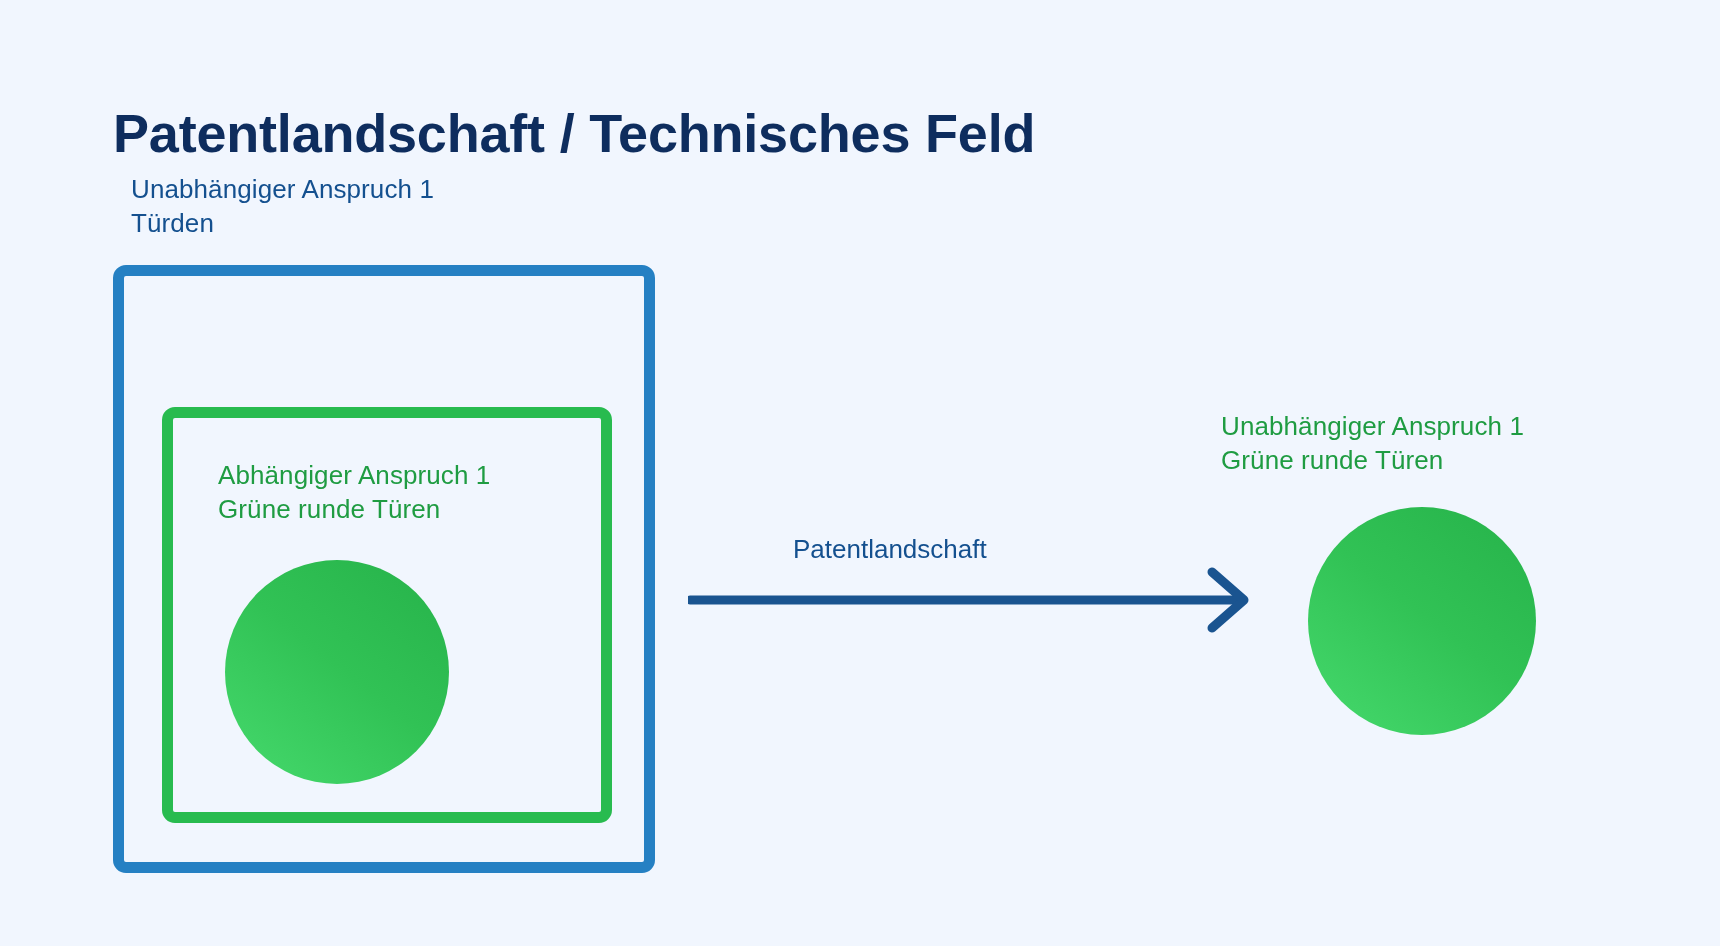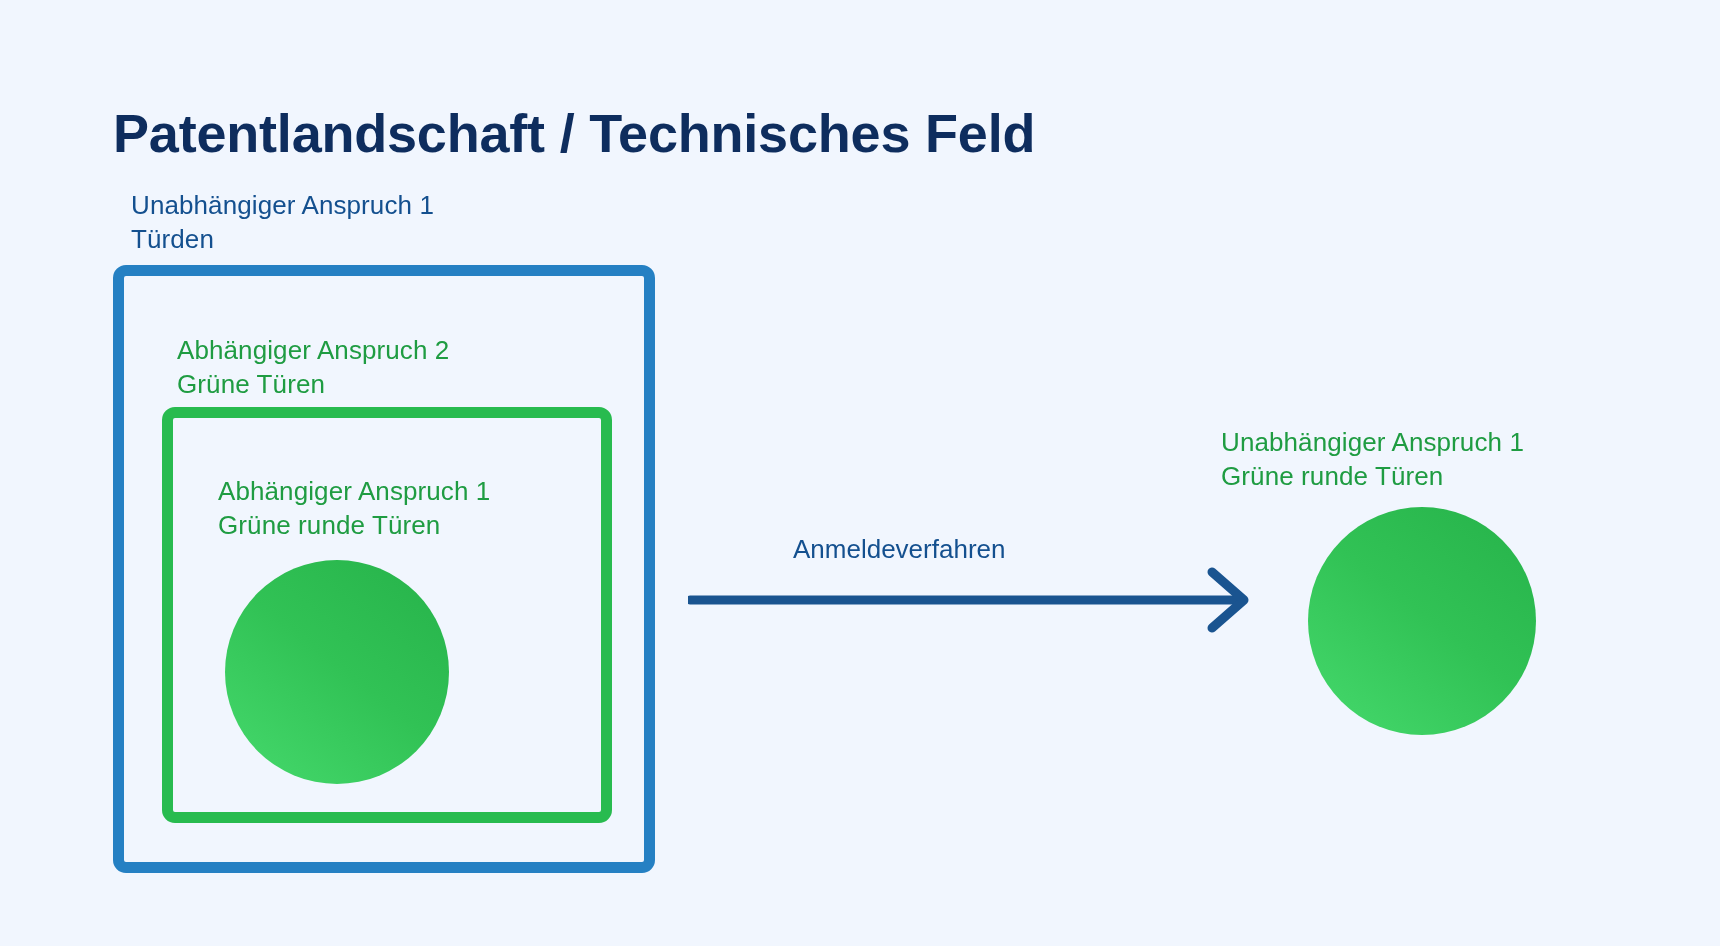--- a/index.html
+++ b/index.html
@@ -35,21 +35,20 @@
     white-space: nowrap;
     margin-top: 44px;
   }
 
   
   .label {
     font-size: 26px;
     line-height: 1.32;
     white-space: pre-line;
     letter-spacing: 0.1px;
-    margin-top: 16px;
   }
   .label-blue  { color: #14508f; }
   .label-green { color: #1f9c42; }
 
   #claim1-label {
     left: 131px;
     top: 172px;
   }
   #claim2-label {
     left: 177px;
@@ -124,31 +123,29 @@
 
 <div id="canvas">
 
   <div class="abs" id="page-title">Patentlandschaft / Technisches Feld</div>
 
   <div class="abs label label-blue" id="claim1-label">Unabhängiger Anspruch 1
 Türden</div>
 
   <div class="abs" id="claim1-box"></div>
 
-  <div class="abs label label-green" id="claim2-label">Abhängiger Anspruch 2
-Grüne Türen</div>
 
   <div class="abs" id="claim2-box"></div>
 
   <div class="abs label label-green" id="claim3-label">Abhängiger Anspruch 1
 Grüne runde Türen</div>
 
   <div class="abs circle" id="claim3-circle"></div>
 
-  <div class="abs" id="arrow-label">Anmeldeverfahren</div>
+  <div class="abs" id="arrow-label">Patentlandschaft</div>
 
   <svg class="abs" id="process-arrow" viewBox="0 0 580 70">
     <line x1="2" y1="35" x2="554" y2="35" stroke="#1a5490" stroke-width="9" stroke-linecap="round"></line>
     <polyline points="524,7 556,35 524,63" fill="none" stroke="#1a5490" stroke-width="9" stroke-linecap="round" stroke-linejoin="round"></polyline>
   </svg>
 
   <div class="abs label label-green" id="result-label">Unabhängiger Anspruch 1
 Grüne runde Türen</div>
 
   <div class="abs circle" id="result-circle"></div>

